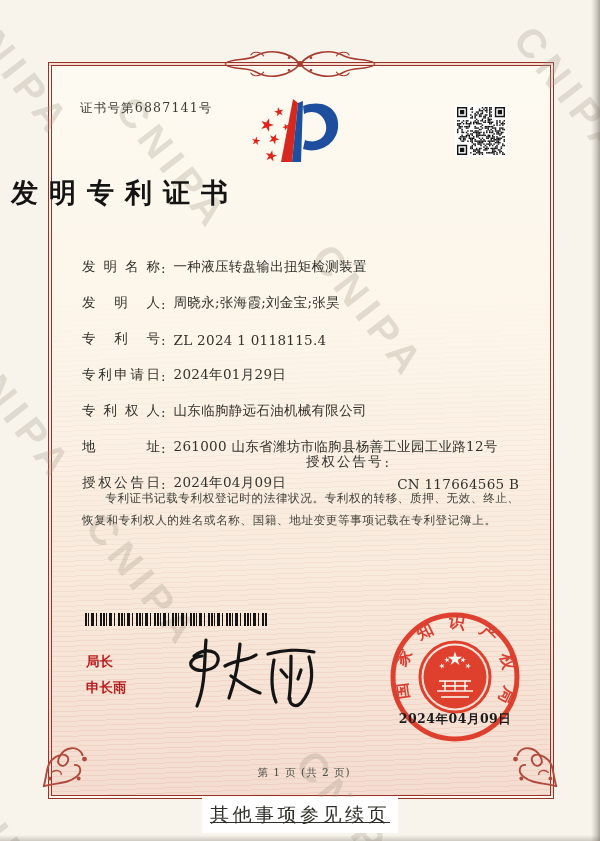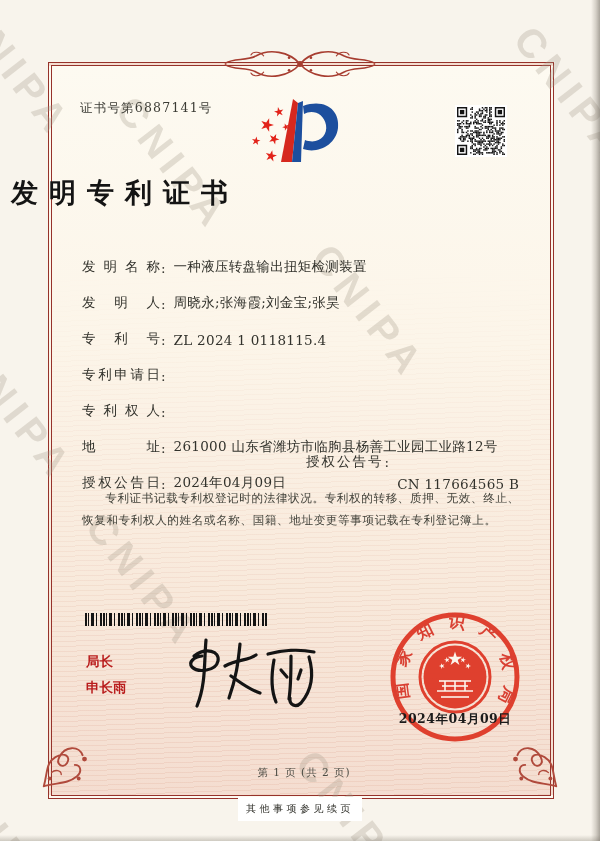--- a/index.html
+++ b/index.html
@@ -54,21 +54,21 @@
       font-family:"Liberation Sans","DejaVu Sans",sans-serif;font-weight:600;
       font-size:13.5px;color:#b91c1c;line-height:14px;}
   .director .t2{margin-top:12px;}
   .signature{position:absolute;left:168px;top:632px;width:160px;height:80px;z-index:4;}
   .seal{position:absolute;left:387px;top:609px;width:136px;height:136px;z-index:4;opacity:.95;}
   .seal-date{position:absolute;left:387px;top:711px;width:136px;z-index:5;text-align:center;
       font-size:12.5px;font-weight:700;letter-spacing:.5px;color:#1b1b1b;}
   .page-info{position:absolute;left:8px;right:0;top:766px;z-index:4;text-align:center;
       font-size:10.5px;letter-spacing:1px;color:#4c4c44;}
   .continuation{position:absolute;left:50%;top:797px;transform:translateX(-50%);z-index:4;
-      background:#ffffff;padding:5px 8px;font-size:10px;letter-spacing:3.5px;color:#2f2f29;white-space:nowrap;}
+      background:#ffffff;padding:5px 8px;font-size:19px;letter-spacing:3.5px;color:#2f2f29;white-space:nowrap;text-decoration:underline;}
 </style>
 </head>
 <body>
 
 <div class="page">
 
   <span class="wm" style="left:-16px;top:-6px">CNIPA</span>
   <span class="wm" style="left:142px;top:88px">CNIPA</span>
   <span class="wm" style="left:338px;top:236px">CNIPA</span>
   <span class="wm" style="left:-14px;top:338px">CNIPA</span>
@@ -559,24 +559,26 @@
       <span class="val">周晓永;张海霞;刘金宝;张昊</span>
     </div>
     <div class="row">
       <span class="lbl">专利号</span>
         <span class="colon">:</span>
       <span class="val">ZL 2024 1 0118115.4</span>
     </div>
     <div class="row">
       <span class="lbl">专利申请日</span>
         <span class="colon">:</span>
+      <span class="val">2024年01月29日</span>
     </div>
     <div class="row">
       <span class="lbl">专利权人</span>
         <span class="colon">:</span>
+      <span class="val">山东临朐静远石油机械有限公司</span>
     </div>
     <div class="row">
       <span class="lbl">地址</span>
         <span class="colon">:</span>
       <span class="val">261000 山东省潍坊市临朐县杨善工业园工业路12号</span>
     </div>
     <div class="row">
       <span class="lbl">授权公告日</span>
         <span class="colon">:</span>
       <span class="val">2024年04月09日</span>

